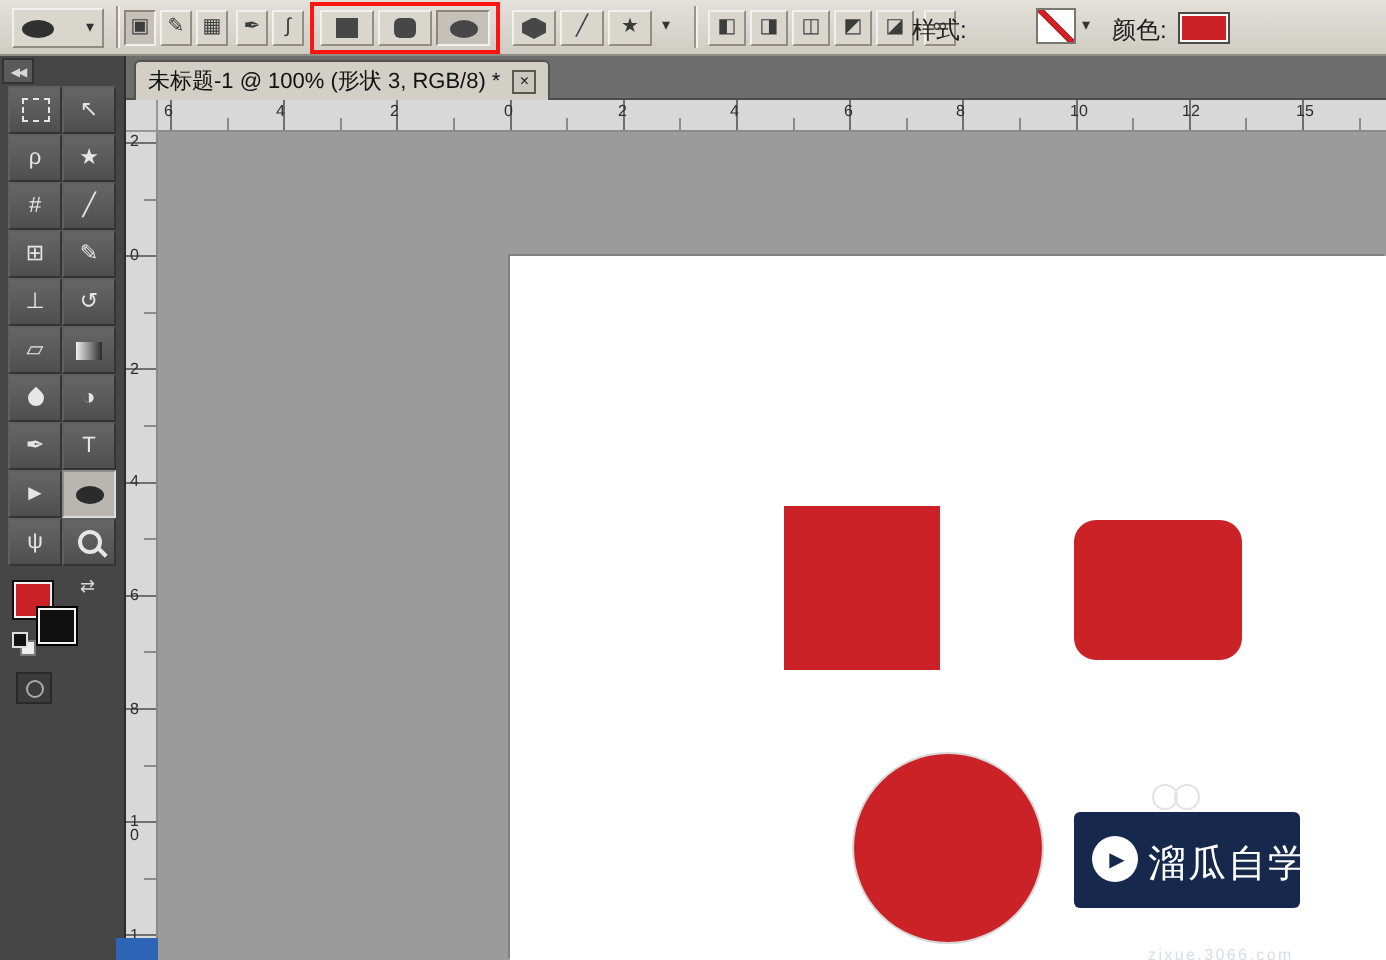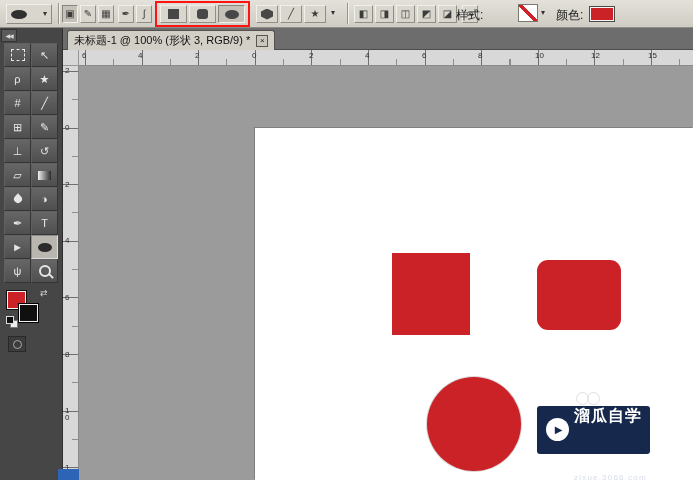--- a/index.html
+++ b/index.html
@@ -98,21 +98,21 @@
   .page{position:absolute;left:176px;top:62px;right:0;bottom:0;background:#ffffff;box-shadow:-1px -1px 0 #7f7f7f;}
   .shape{position:absolute;background:var(--shape-red);}
   .shape-sq{left:313px;top:187px;width:78px;height:82px;}
   .shape-rr{left:458px;top:194px;width:84px;height:70px;border-radius:11px;}
   .shape-ci{left:348px;top:311px;width:94px;height:94px;border-radius:50%;box-shadow:0 0 0 1px rgba(140,140,140,.35);}
   .ghost-circle{position:absolute;width:11px;height:11px;border:1px solid #e2e2e2;border-radius:50%;background:transparent;}
   .gc1{left:497px;top:326px;} .gc2{left:508px;top:326px;}
   .watermark{position:absolute;left:458px;top:340px;width:113px;height:48px;background:var(--watermark-bg);border-radius:3px;}
   .wm-play{position:absolute;left:9px;top:12px;width:23px;height:23px;background:#fff;border-radius:50%;
     display:flex;align-items:center;justify-content:center;color:var(--watermark-bg);font-size:10px;padding-left:2px;box-sizing:border-box;cursor:pointer;}
-  .wm-title{position:absolute;left:37px;top:0;font-size:16px;font-weight:700;color:#fff;letter-spacing:1px;white-space:nowrap;}
+  .wm-title{position:absolute;left:37px;top:13px;font-size:19px;font-weight:400;color:#fff;letter-spacing:1px;white-space:nowrap;}
   .wm-url{position:absolute;left:37px;top:20px;font-size:8px;color:#d7dde8;letter-spacing:1.2px;white-space:nowrap;margin-top:47px;}
   .taskbar-fragment{position:absolute;left:58px;top:469px;width:21px;height:11px;background:#2e64b5;}
 </style>
 </head>
 <body>
 
 <div class="app">
 
   <div class="options-bar">
     <div class="abs preset-btn">
@@ -260,21 +260,21 @@
       <div class="fg-swatch"></div>
       <div class="bg-swatch"></div>
       <span class="swap-arrows">⇄</span>
       <span class="default-mini"></span>
     </div>
     <div class="quickmask"></div>
   </div>
 
   <div class="tabbar">
     <div class="tab">
-      <span>未标题-1 @ 100% (形状 3, RGB/9) *</span>
+      <span>未标题-1 @ 100% (形状 3, RGB/8) *</span>
       <span class="tab-close">×</span>
     </div>
   </div>
 
   <div class="ruler-corner"></div>
   <div class="h-ruler" id="h-ruler">
       <span class="h-num" style="left: 6px;">6</span>
       <span class="h-num" style="left: 62px;">4</span>
       <span class="h-num" style="left: 119px;">2</span>
       <span class="h-num" style="left: 176px;">0</span>

